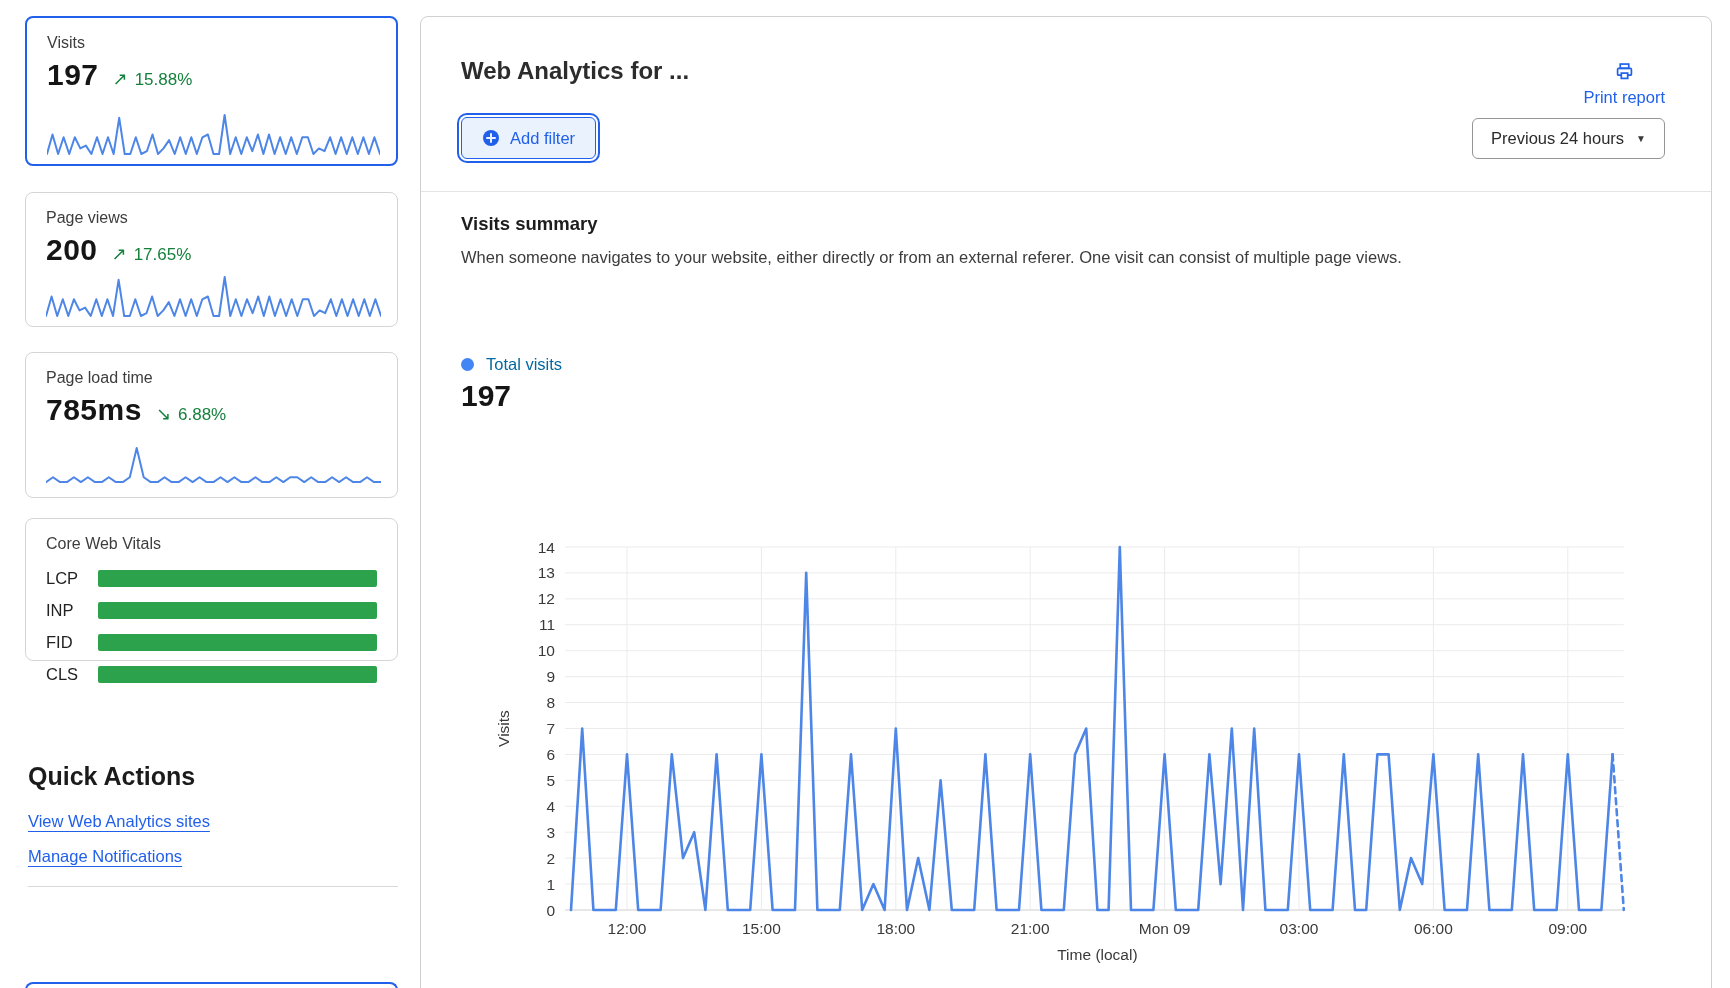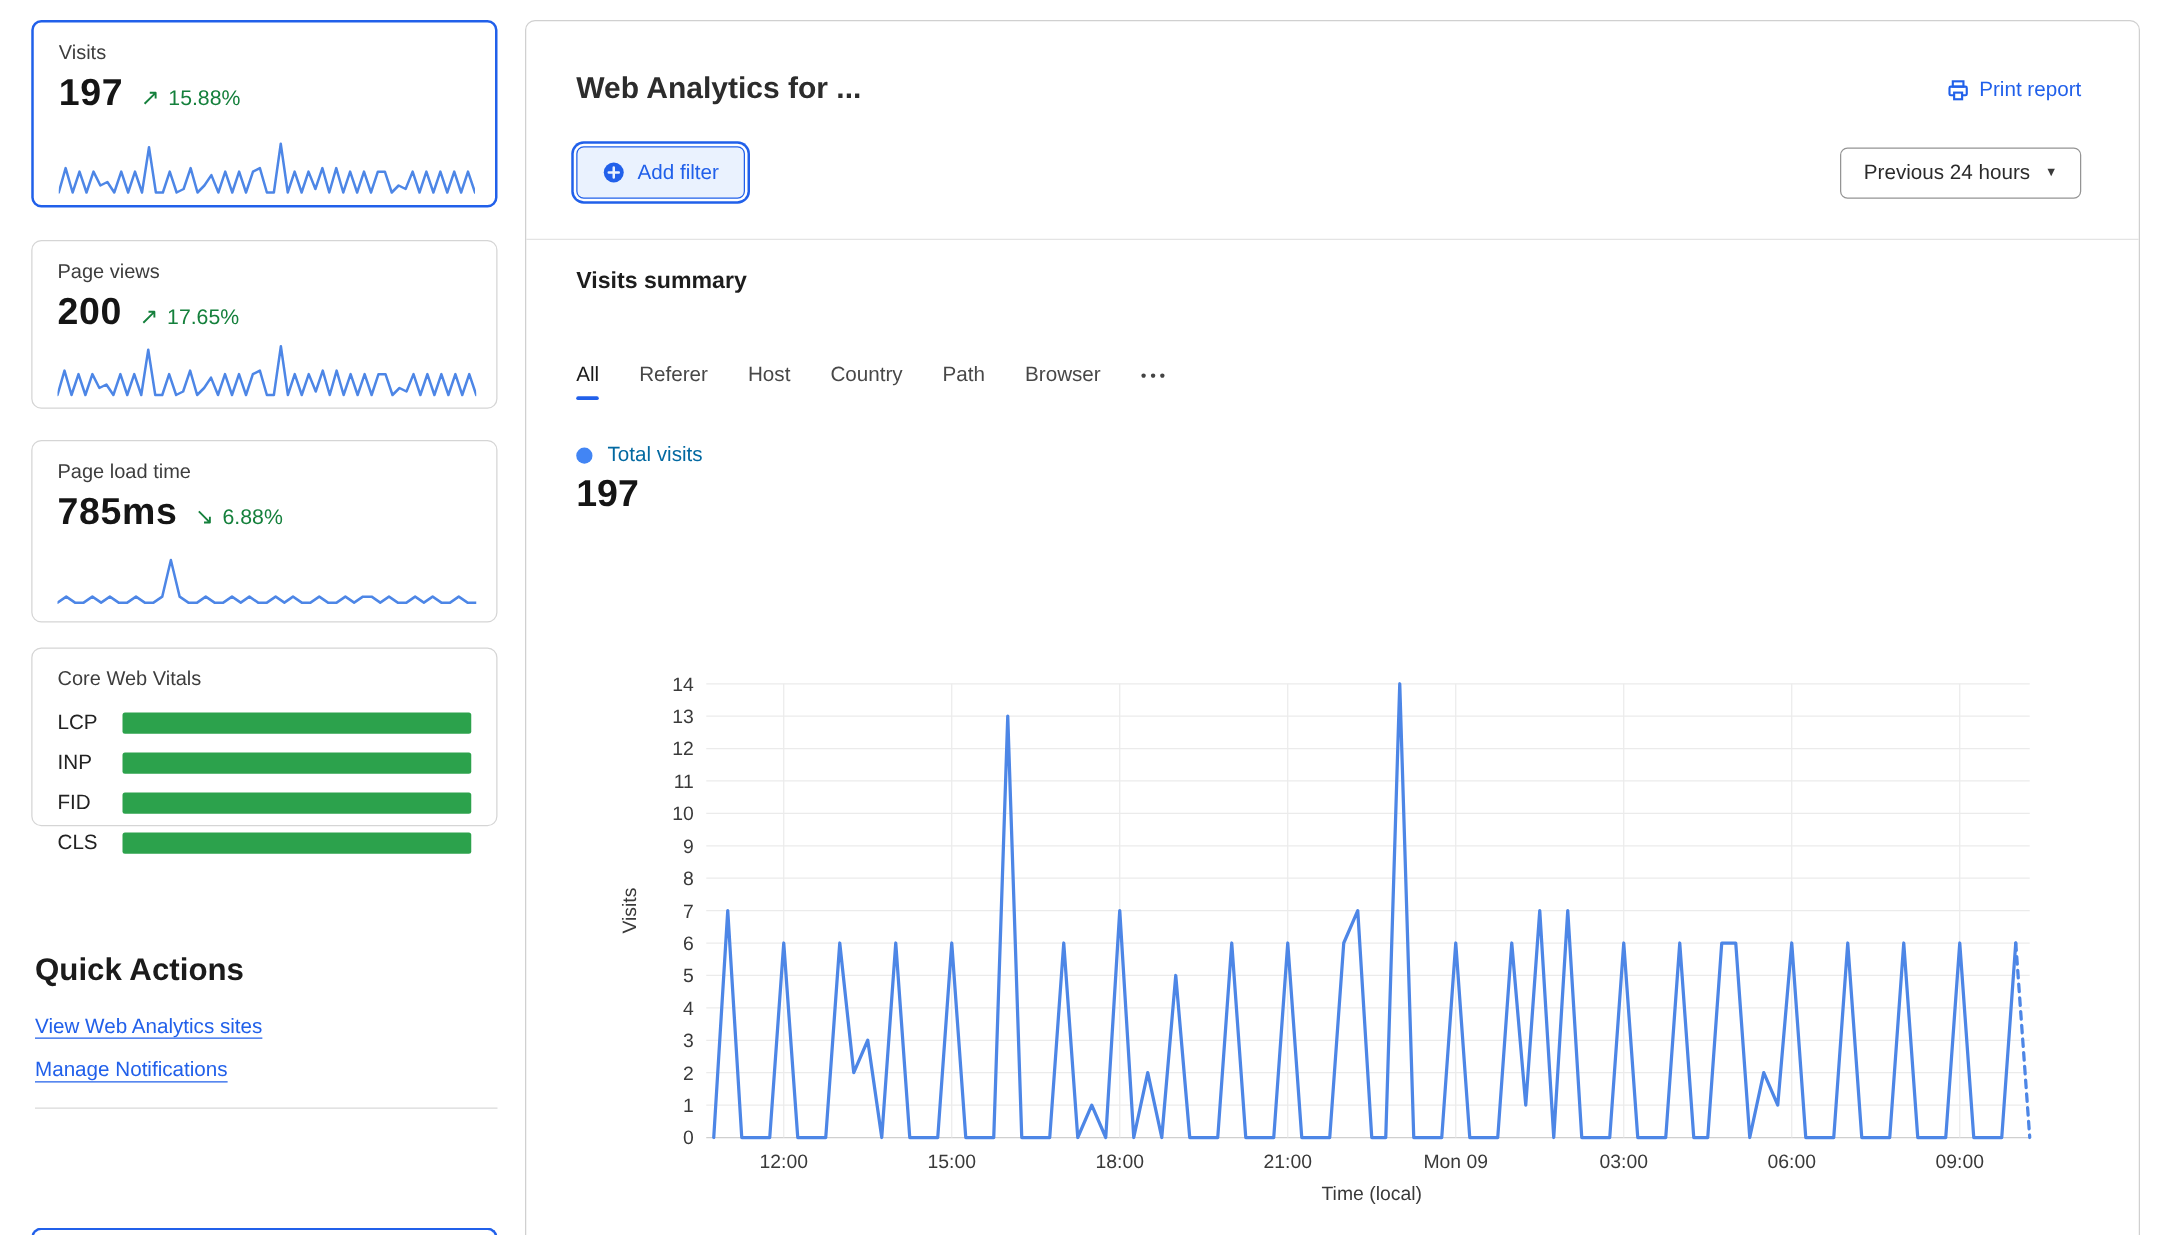--- a/index.html
+++ b/index.html
@@ -33,21 +33,21 @@
   #qa-link-2 { top:847px; }
   .qa-divider { position:absolute; left:28px; top:886px; width:370px; height:1px; background:#d9d9d9; }
   .bottom-stub { position:absolute; left:25px; top:982px; width:373px; height:14px;
     border:2px solid #2160ea; border-bottom:none; border-radius:8px 8px 0 0; background:#fff; }
 
   
   .main-panel { position:absolute; left:420px; top:16px; width:1292px; height:1160px;
     background:#fff; border:1px solid #d0d0d0; border-radius:8px; }
   .panel-title { position:absolute; left:40px; top:40px; font-size:24px; font-weight:bold; color:#2c2c2c; }
   .print-report { position:absolute; right:46px; top:46px; display:flex; align-items:center; gap:8px;
-    color:#2160ea; font-size:16.5px; cursor:pointer; }
+    color:#2160ea; font-size:16.5px; cursor:pointer;flex-direction:column; }
   .add-filter { position:absolute; left:40px; top:100px; height:42px; padding:0 20px;
     display:flex; align-items:center; gap:10px; background:#eaf2fe; color:#2160ea;
     font-size:16.5px; border:1px solid #2160ea; border-radius:6px;
     box-shadow:0 0 0 2px #ffffff, 0 0 0 4px #2160ea; cursor:pointer; }
   .time-range { position:absolute; right:46px; top:101px; height:41px; padding:0 18px;
     display:flex; align-items:center; gap:12px; background:#fff; border:1px solid #949494;
     border-radius:6px; font-size:16.5px; color:#2b2b2b; cursor:pointer; }
   .caret { font-size:10px; color:#3a3a3a; }
   .panel-divider { position:absolute; left:0; right:0; top:174px; height:1px; background:#e4e4e4; }
 
@@ -169,30 +169,22 @@
   </div>
 
   <div class="time-range">
     <span>Previous 24 hours</span>
     <span class="caret">▼</span>
   </div>
 
   <div class="panel-divider"></div>
 
   <div class="section-title">Visits summary</div>
-
-  <div class="tabs">
-    <span class="tab active">All</span>
-    <span class="tab">Referer</span>
-    <span class="tab">Host</span>
-    <span class="tab">Country</span>
-    <span class="tab">Path</span>
-    <span class="tab">Browser</span>
-    <span class="tab-overflow">•••</span>
-  </div>
+  <div class="section-desc">When someone navigates to your website, either directly or from an external referer. One visit can consist of multiple page views.</div>
+
 
   <div class="legend">
     <span class="legend-dot"></span>
     <span class="legend-label">Total visits</span>
   </div>
   <div class="big-total">197</div>
 
   <div class="chart-wrap">
     <svg id="main-chart" viewBox="430 470 1270 500">
         <line x1="564" y1="908" x2="1622.8" y2="908" stroke="#cfcfcf" stroke-width="1"></line>

